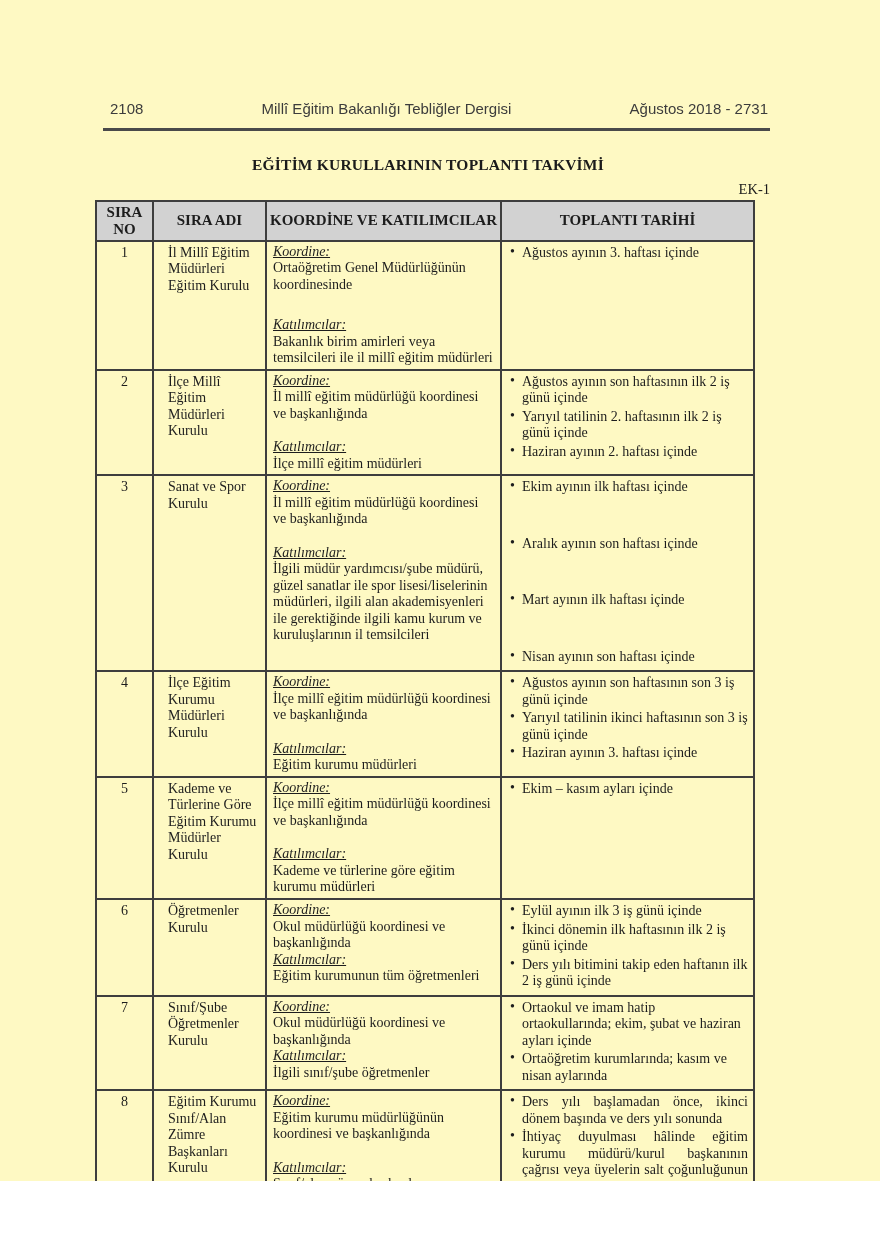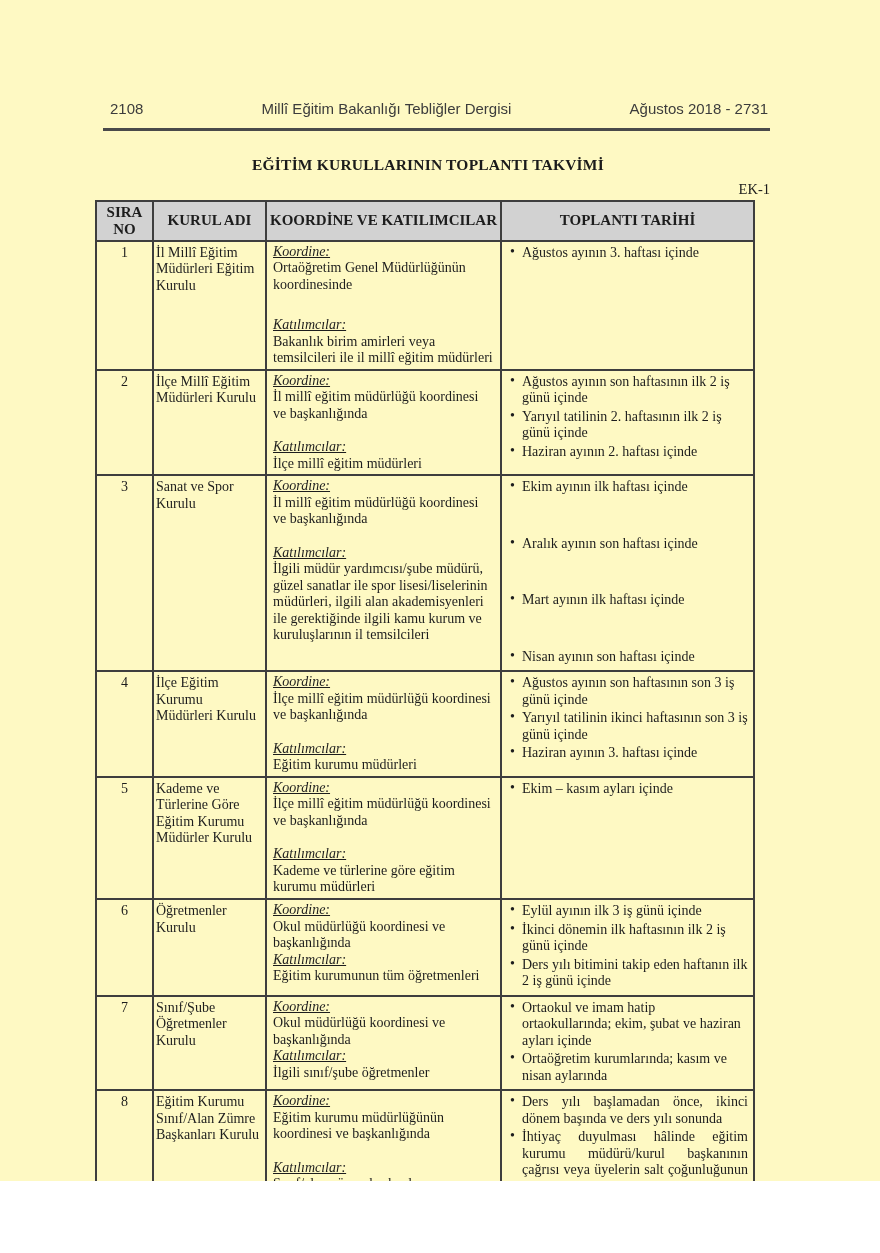--- a/index.html
+++ b/index.html
@@ -43,21 +43,21 @@
   .w-koord { width:235px; }
   .w-tarih { width:253px; }
 
   table.meeting th, table.meeting td { border:2px solid #3e3e3e; vertical-align:top; }
   table.meeting thead th {
     background:#d2d2d2; font-weight:bold; text-align:center;
     vertical-align:middle; font-size:15px; height:36px; padding:2px 1px;
     line-height:1.12;
   }
   td.c-no    { text-align:center; padding-top:3px; }
-  td.c-kurul { padding:3px 5px 3px 2px; }
+  td.c-kurul { padding:3px 5px 3px 14px; }
   td.c-koord { padding:2px 6px; }
   td.c-tarih { padding:3px 5px 3px 4px;border-radius:22px; }
 
   .lbl { font-style:italic; text-decoration:underline; }
   .txt { }
 
   ul.bullets { list-style:none; }
   ul.bullets li { position:relative; padding-left:16px; margin-bottom:2px; }
   ul.bullets li::before { content:"\2022"; position:absolute; left:4px; top:-1px; }
 
@@ -84,21 +84,21 @@
   <table class="meeting">
     <colgroup>
       <col class="w-no">
         <col class="w-kurul">
         <col class="w-koord">
         <col class="w-tarih">
     </colgroup>
     <thead>
       <tr>
         <th>SIRA NO</th>
-        <th>KURUL ADI</th>
+        <th>SIRA ADI</th>
         <th>KOORDİNE VE KATILIMCILAR</th>
         <th>TOPLANTI TARİHİ</th>
       </tr>
     </thead>
     <tbody>
         <tr style="height: 120px;">
           <td class="c-no">1</td>
           <td class="c-kurul">İl Millî Eğitim Müdürleri Eğitim Kurulu</td>
           <td class="c-koord">
             <div class="lbl">Koordine:</div>

